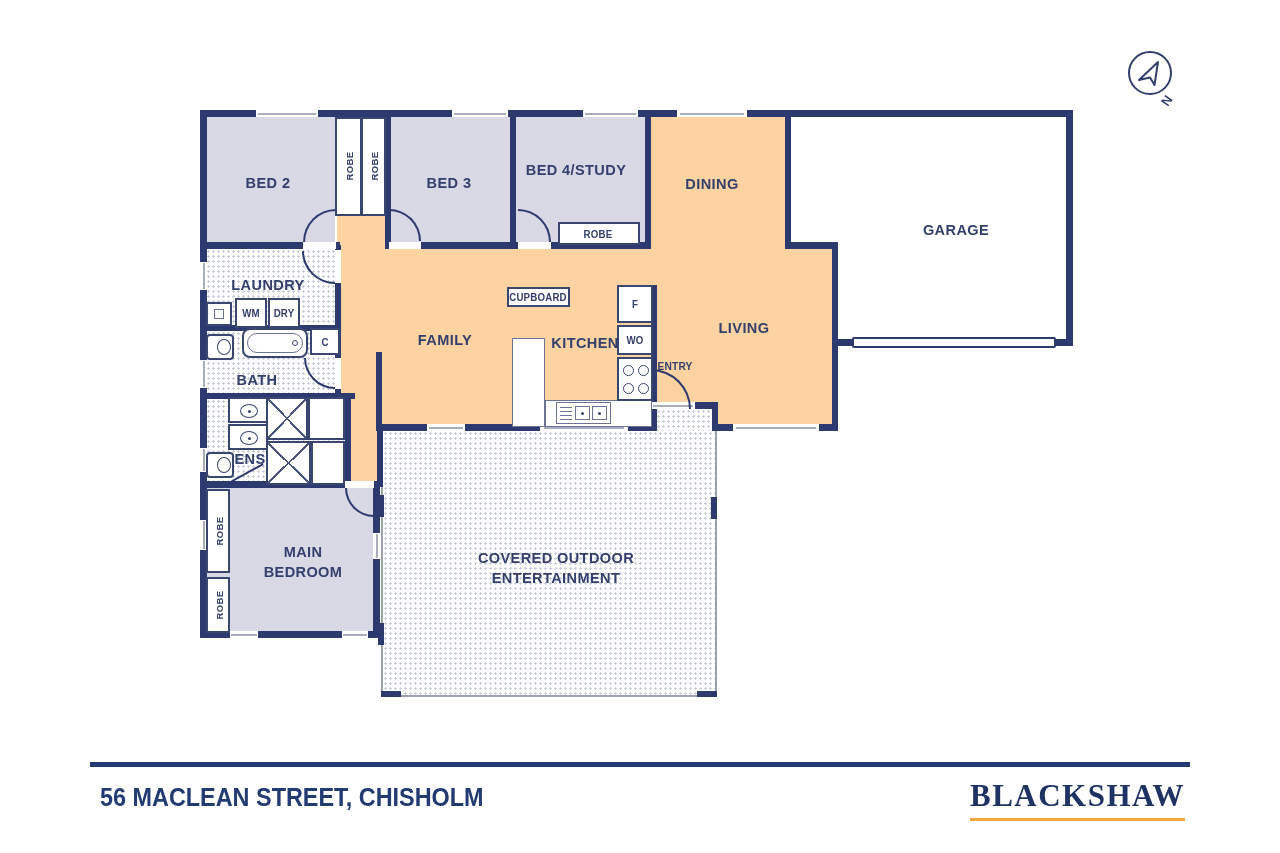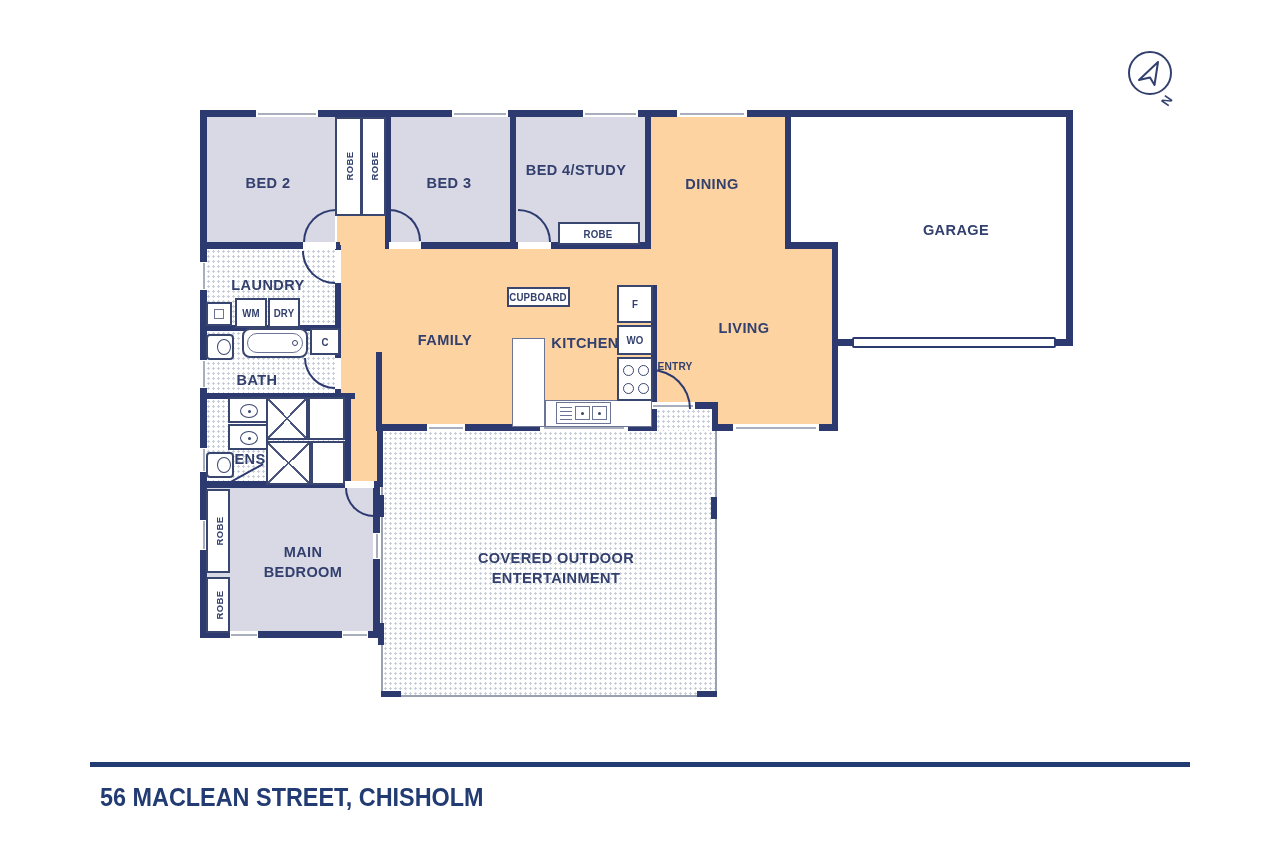--- a/index.html
+++ b/index.html
@@ -250,14 +250,15 @@
   <div class="compass" style="left:1126px;top:49px;width:56px;height:64px">
     <svg width="48" height="48" viewBox="0 0 48 48">
       <circle cx="24" cy="24" r="21" fill="none" stroke="#33406e" stroke-width="2"></circle>
       <path d="M32 13 L13 31 L24 28.5 L28.5 36 Z" fill="none" stroke="#33406e" stroke-width="2" stroke-linejoin="round"></path>
     </svg>
     <div class="north-n" style="left:36px;top:44px">N</div>
   </div>
 
   <div class="footer-line" style="left:90px;top:762px;width:1100px;height:5px"></div>
   <div class="address" style="left:100px;top:782px">56 MACLEAN STREET, CHISHOLM</div>
+  <div class="brand" style="right:95px;top:778px">BLACKSHAW</div>
 
 </div>
 
 </body></html>

